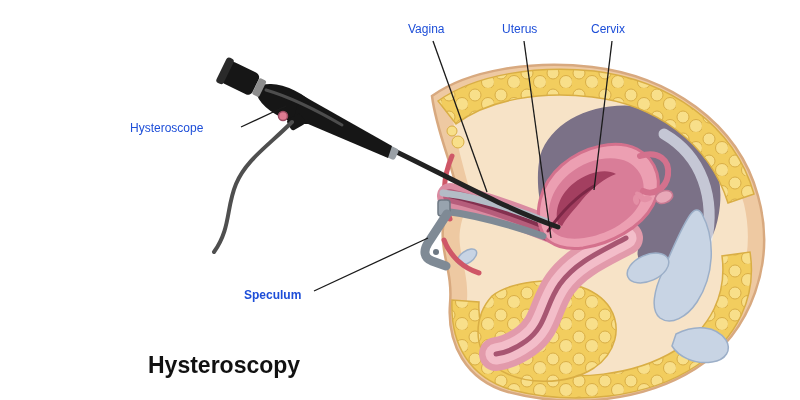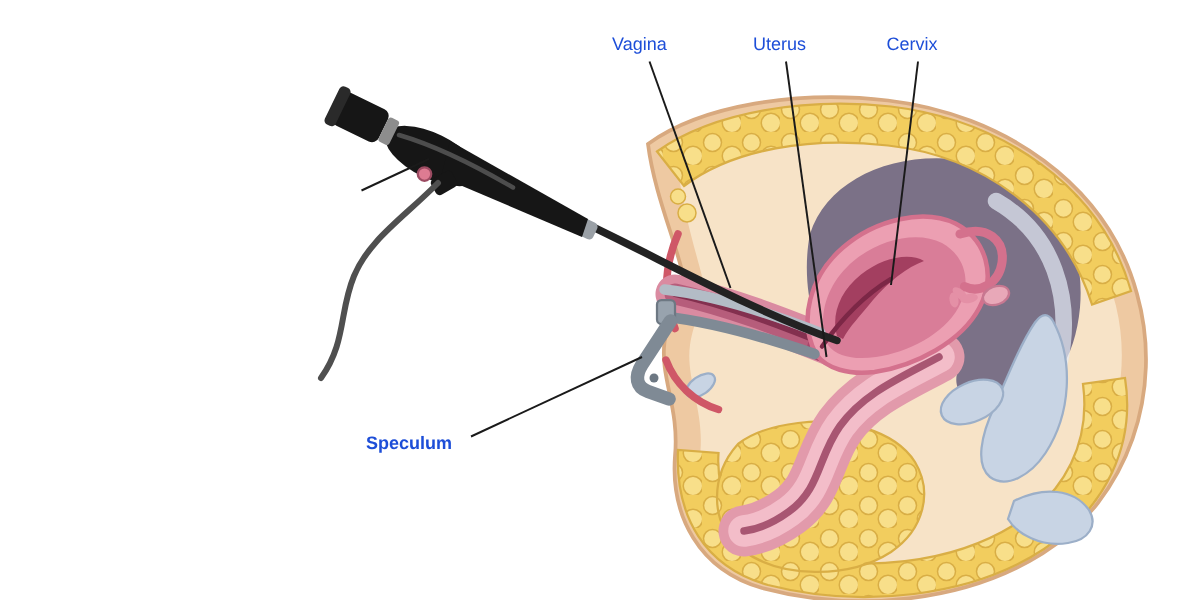--- a/index.html
+++ b/index.html
@@ -146,18 +146,20 @@
 
     <g>
       <line class="leader" x1="241" y1="127" x2="286" y2="106"></line>
       <line class="leader" x1="433" y1="41" x2="487" y2="192"></line>
       <line class="leader" x1="524" y1="41" x2="551" y2="238"></line>
       <line class="leader" x1="612" y1="41" x2="594" y2="190"></line>
       <line class="leader" x1="314" y1="291" x2="428" y2="238"></line>
     </g>
   </svg>
 
+  <div class="label" style="left:130px; top:121px;">Hysteroscope</div>
   <div class="label" style="left:408px; top:22px;">Vagina</div>
   <div class="label" style="left:502px; top:22px;">Uterus</div>
   <div class="label" style="left:591px; top:22px;">Cervix</div>
   <div class="label" style="left:244px; top:288px;font-weight:bold;">Speculum</div>
 
+  <div class="title" style="left:148px; top:352px;">Hysteroscopy</div>
 </div>
 
 </body></html>

